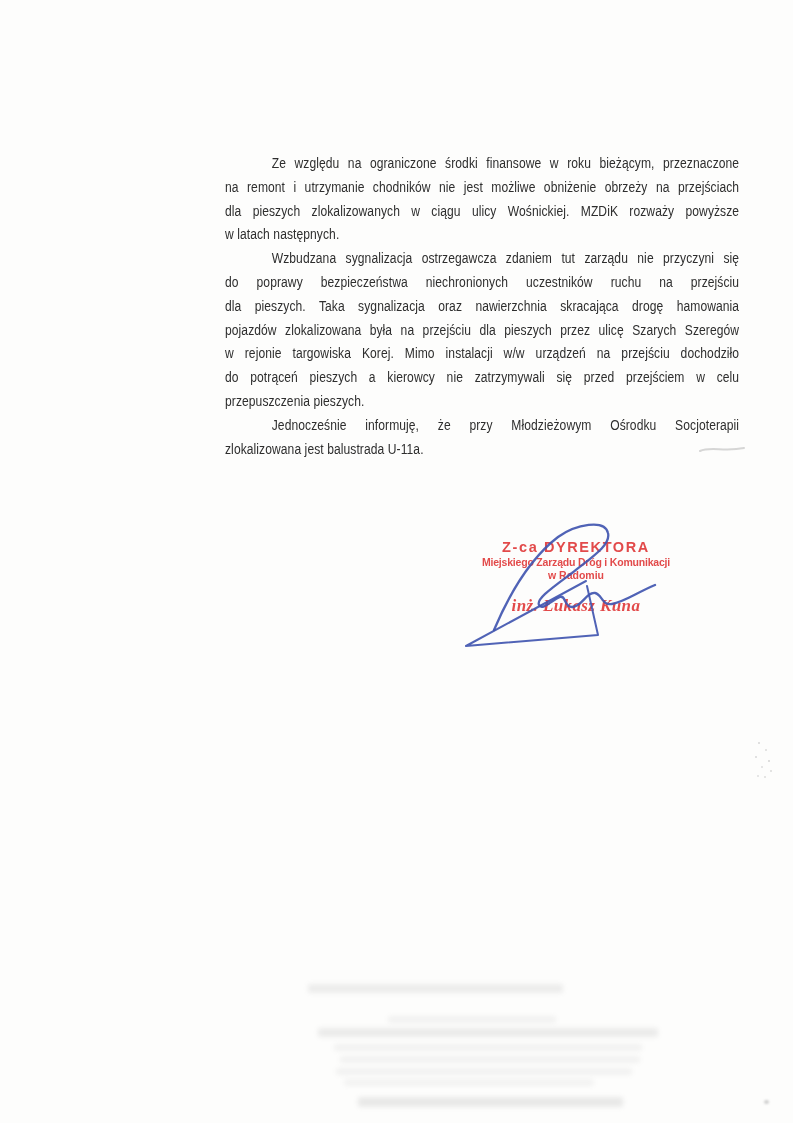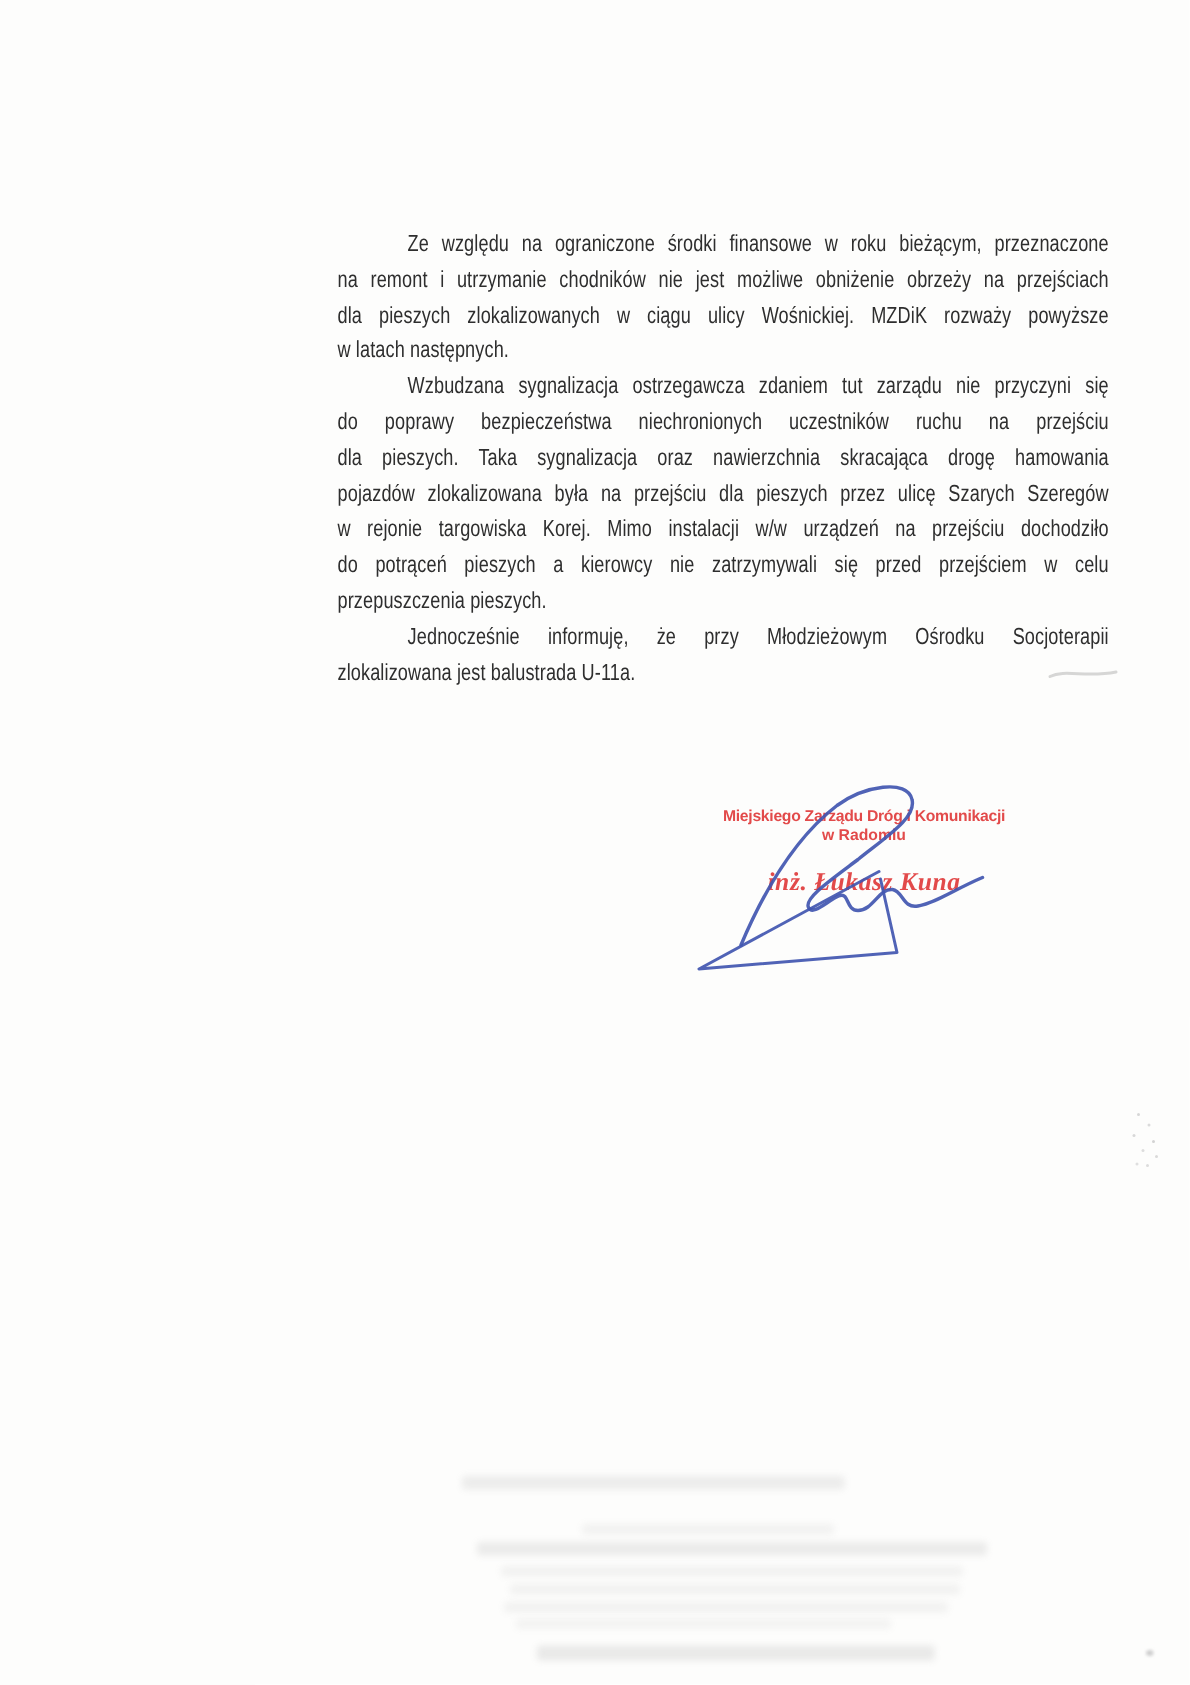--- a/index.html
+++ b/index.html
@@ -145,20 +145,21 @@
       <div class="bodyline just">dla pieszych. Taka sygnalizacja oraz nawierzchnia skracająca drogę hamowania</div>
       <div class="bodyline just">pojazdów zlokalizowana była na przejściu dla pieszych przez ulicę Szarych Szeregów</div>
       <div class="bodyline just">w rejonie targowiska Korej. Mimo instalacji w/w urządzeń na przejściu dochodziło</div>
       <div class="bodyline just">do potrąceń pieszych a kierowcy nie zatrzymywali się przed przejściem w celu</div>
       <div class="bodyline">przepuszczenia pieszych.</div>
       <div class="bodyline indent just">Jednocześnie informuję, że przy Młodzieżowym Ośrodku Socjoterapii</div>
       <div class="bodyline">zlokalizowana jest balustrada U-11a.</div>
     </div>
 
   <div class="stamp" style="color: rgb(224, 59, 59);">
+    <div class="stamp-title">Z-ca DYREKTORA</div>
     <div class="stamp-org1">Miejskiego Zarządu Dróg i Komunikacji</div>
     <div class="stamp-org2">w Radomiu</div>
     <div class="stamp-signer">inż. Łukasz Kuna</div>
   </div>
 
   <svg class="signature" viewBox="0 0 230 145" fill="none" xmlns="http://www.w3.org/2000/svg">
     <path class="sig-stroke" d="M 54 115
              C 68 82, 88 45, 118 22
              C 136 9, 165 4, 168 18
              C 171 30, 152 42, 132 58

